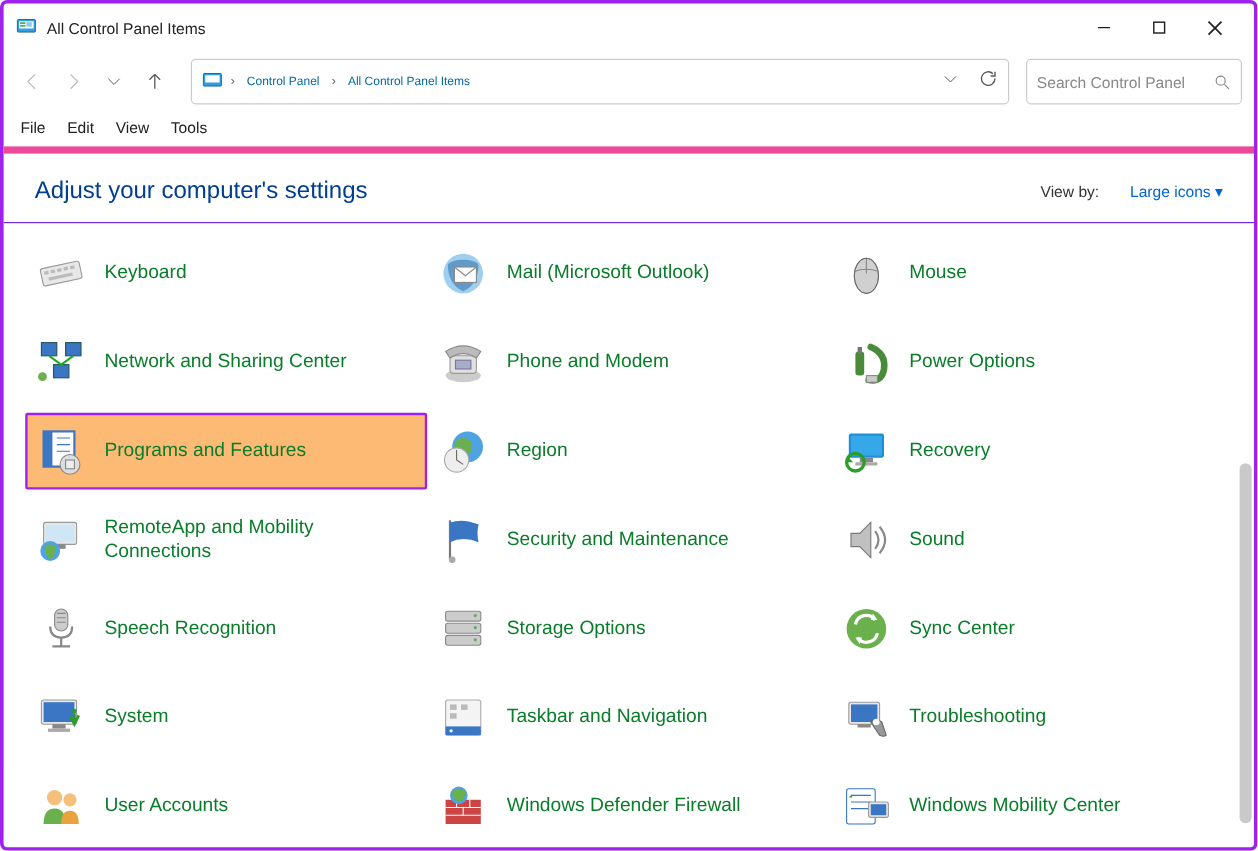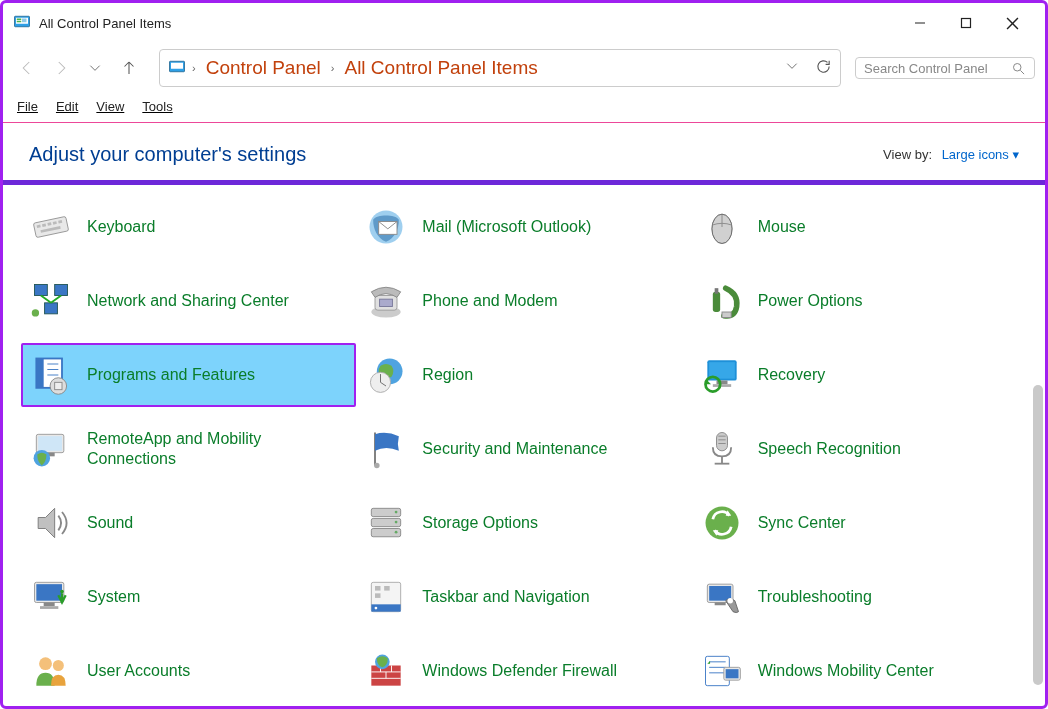--- a/index.html
+++ b/index.html
@@ -9,34 +9,34 @@
 .titlebar .ticon { width: 18px; height: 18px; margin-right: 8px; }
 .title { font-size: 13px; color: #222; flex: 1; }
 .winbtns { display: flex; gap: 0; }
 .winbtn { width: 46px; height: 32px; display: flex; align-items: center; justify-content: center; color: #222; }
 .navbar { display: flex; align-items: center; height: 50px; padding: 4px 10px; gap: 6px; }
 .navbtn { width: 28px; height: 28px; display: flex; align-items: center; justify-content: center; color: #555; }
 .navbtn.disabled { color: #bbb; }
 .address { flex: 1; border: 1px solid #ccc; border-radius: 4px; height: 38px; display: flex; align-items: center; padding: 0 8px; gap: 6px; margin-left: 10px; }
 .crumbicon { width: 18px; height: 18px; }
 .chev { color: #666; font-size: 11px; }
-.crumb { font-size: 19px; color: #c2410c; padding: 2px 4px; }
+.crumb { font-size: 10px; color: #0369a1; padding: 2px 4px; }
 .addr-right { margin-left: auto; display: flex; align-items: center; gap: 16px; color: #444; }
-.searchbox { border: 1px solid #ccc; border-radius: 4px; height: 22px; width: 180px; display: flex; align-items: center; padding: 0 8px; color: #888; font-size: 13px; gap: 6px; margin-left: 8px; }
+.searchbox { border: 1px solid #ccc; border-radius: 4px; height: 38px; width: 180px; display: flex; align-items: center; padding: 0 8px; color: #888; font-size: 13px; gap: 6px; margin-left: 8px; }
 .searchbox span:first-child { flex: 1; }
-.menubar { display: flex; gap: 18px; padding: 6px 14px 8px 14px; border-bottom: 1px solid #ec4899; font-size: 13px; text-decoration: underline; }
+.menubar { display: flex; gap: 18px; padding: 6px 14px 8px 14px; border-bottom: 6px solid #ec4899; font-size: 13px; }
 .menubar span { color: #222; }
-.header { display: flex; align-items: center; padding: 20px 26px 14px 26px; border-bottom: 5px solid #6d28d9; }
+.header { display: flex; align-items: center; padding: 20px 26px 14px 26px; border-bottom: 1px solid #6d28d9; }
 .header h2 { color: #003e92; font-size: 20px; font-weight: 400; flex: 1; }
 .viewby { font-size: 13px; color: #333; }
-.viewby a { color: #0066cc; margin-left: 6px; }
+.viewby a { color: #0066cc; margin-left: 22px; }
 .content { position: relative; flex: 1; overflow: hidden; }
 .grid { display: grid; grid-template-columns: 1fr 1fr 1fr; padding: 10px 18px; column-gap: 0; row-gap: 10px; }
 .cpitem { display: flex; align-items: center; gap: 14px; padding: 8px 6px; min-height: 58px; border: 2px solid transparent; border-radius: 2px; }
-.cpitem.highlighted { background: #7dd3fc; border-color: #a020f0; }
+.cpitem.highlighted { background: #fdba74; border-color: #a020f0; }
 .cpicon { width: 44px; height: 44px; flex-shrink: 0; display:flex; align-items:center; justify-content:center; }
 .cplabel { color: #0a7d2a; font-size: 16px; line-height: 1.25; }
 .scrollbar { position: absolute; right: 2px; top: 200px; width: 10px; height: 300px; background: #c9c9c9; border-radius: 5px; }
 .icon-wrapper { width: 44px; height: 44px; }
 </style>
 </head>
 <body>
 
 <div class="outer">
 
@@ -276,41 +276,41 @@
               <path d="M12 8 Q24 4 38 10 Q36 18 38 26 Q24 20 12 26 Z" fill="#3a76c4"></path>
               <circle cx="14" cy="42" r="3" fill="#aaa"></circle>
             </svg>
           </div>
         <div class="cplabel">Security and Maintenance</div>
       </div>
 
       <div class="cpitem">
         <div class="cpicon">
             <svg class="icon-wrapper" viewBox="0 0 48 48">
+              <path d="M10 18 L18 18 L28 8 L28 40 L18 30 L10 30 Z" fill="#c0c0c0" stroke="#777"></path>
+              <path d="M32 16 Q38 24 32 32" fill="none" stroke="#888" stroke-width="2"></path>
+              <path d="M36 12 Q46 24 36 36" fill="none" stroke="#888" stroke-width="2"></path>
+            </svg>
+          </div>
+        <div class="cplabel">Sound</div>
+      </div>
+
+      <div class="cpitem">
+        <div class="cpicon">
+            <svg class="icon-wrapper" viewBox="0 0 48 48">
               <rect x="18" y="6" width="12" height="20" rx="6" fill="#ccc" stroke="#888"></rect>
               <line x1="20" y1="10" x2="28" y2="10" stroke="#888"></line>
               <line x1="20" y1="14" x2="28" y2="14" stroke="#888"></line>
               <line x1="20" y1="18" x2="28" y2="18" stroke="#888"></line>
               <path d="M14 22 Q14 32 24 32 Q34 32 34 22" fill="none" stroke="#888" stroke-width="2"></path>
               <line x1="24" y1="32" x2="24" y2="40" stroke="#888" stroke-width="2"></line>
               <line x1="16" y1="40" x2="32" y2="40" stroke="#888" stroke-width="2"></line>
             </svg>
           </div>
         <div class="cplabel">Speech Recognition</div>
-      </div>
-
-      <div class="cpitem">
-        <div class="cpicon">
-            <svg class="icon-wrapper" viewBox="0 0 48 48">
-              <path d="M10 18 L18 18 L28 8 L28 40 L18 30 L10 30 Z" fill="#c0c0c0" stroke="#777"></path>
-              <path d="M32 16 Q38 24 32 32" fill="none" stroke="#888" stroke-width="2"></path>
-              <path d="M36 12 Q46 24 36 36" fill="none" stroke="#888" stroke-width="2"></path>
-            </svg>
-          </div>
-        <div class="cplabel">Sound</div>
       </div>
 
       <div class="cpitem">
         <div class="cpicon">
             <svg class="icon-wrapper" viewBox="0 0 48 48">
               <rect x="8" y="8" width="32" height="9" rx="2" fill="#ccc" stroke="#888"></rect>
               <rect x="8" y="19" width="32" height="9" rx="2" fill="#ccc" stroke="#888"></rect>
               <rect x="8" y="30" width="32" height="9" rx="2" fill="#ccc" stroke="#888"></rect>
               <circle cx="35" cy="12" r="1.5" fill="#6a6"></circle>
               <circle cx="35" cy="23" r="1.5" fill="#6a6"></circle>

